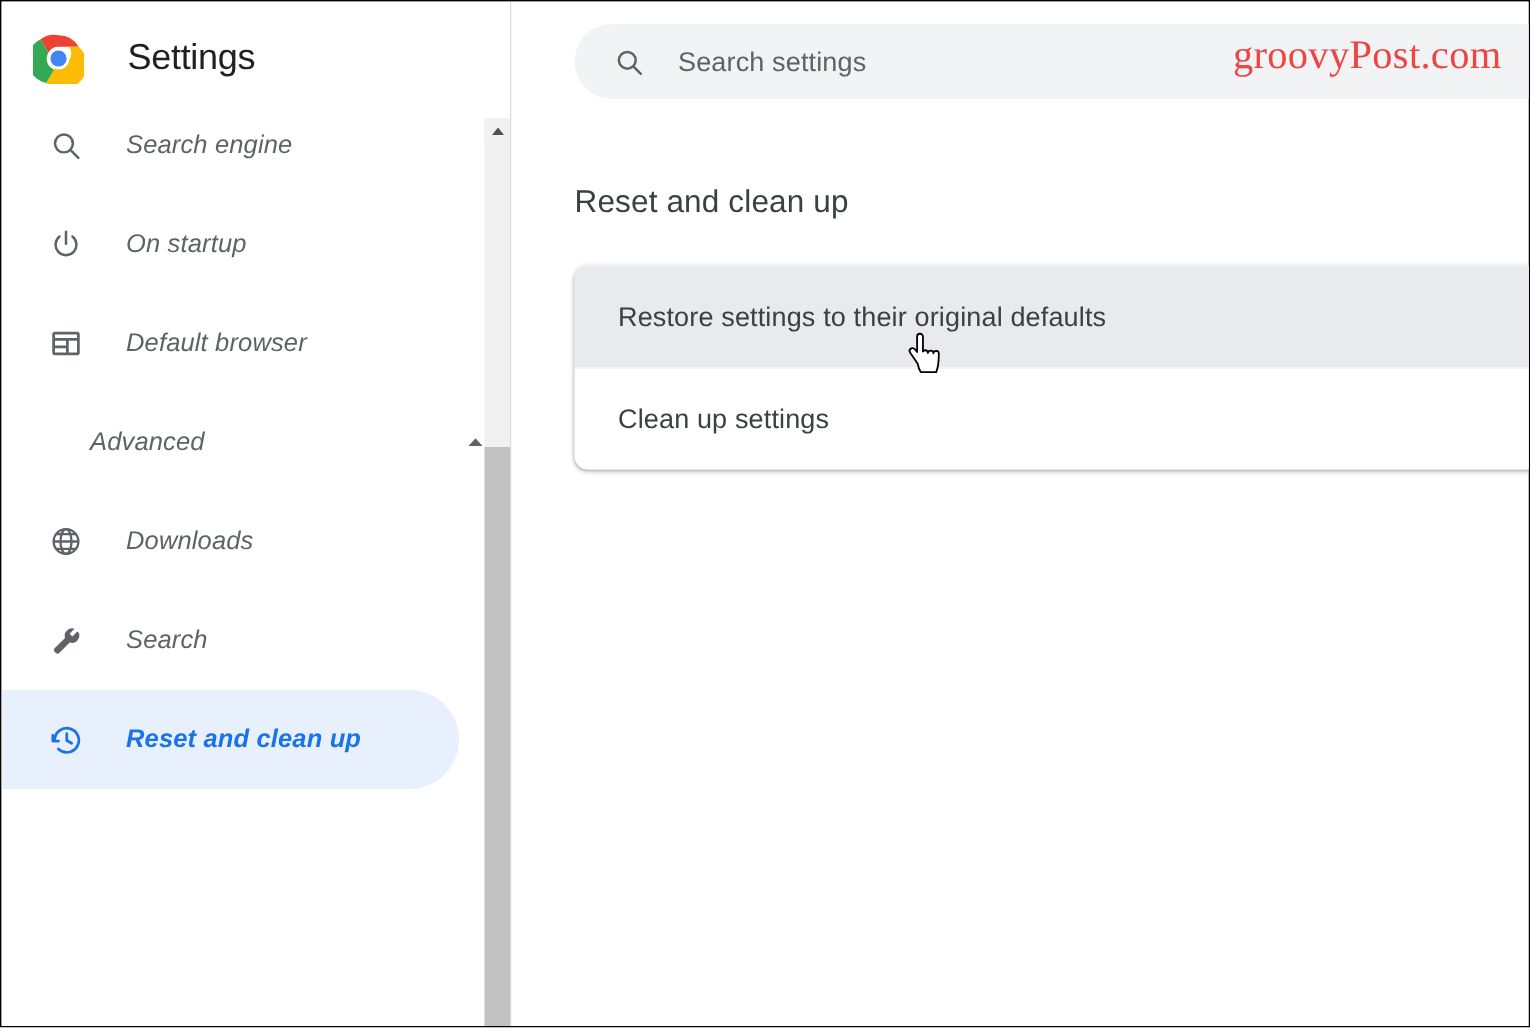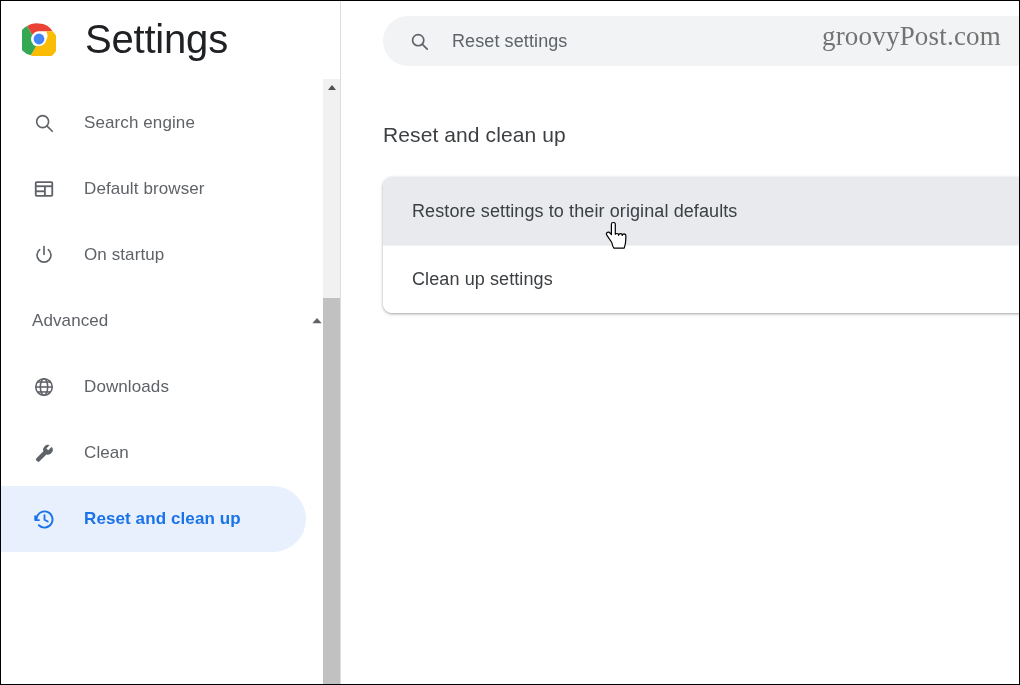--- a/index.html
+++ b/index.html
@@ -33,30 +33,31 @@
     display: flex; align-items: center;
   }
   .chrome-logo {
     width: 34px; height: 34px;
     margin-left: 21px;
     position: relative;
     flex: none;
   }
   .brand-title {
     margin-left: 29px;
-    font-size: 40px;
+    font-size: 24px;
     color: #202124;
     letter-spacing: -0.2px;
     font-weight: 400;
   }
 
   .nav {
     position: absolute;
-    left: 0; top: 89px;
+    left: 0; top: 63px;
     width: 356px;
+    font-style: italic;
   }
   .nav-item {
     position: relative;
     height: 66px;
     display: flex;
     align-items: center;
     cursor: pointer;
   }
   .nav-item .ic {
     width: 24px; height: 24px;
@@ -79,20 +80,21 @@
   }
   .nav-item.active .ic { color: #1a73e8; }
   .nav-item.active .lbl { color: #1a73e8; font-weight: 700; }
 
   .nav-section {
     position: relative;
     height: 66px;
     display: flex;
     align-items: center;
     cursor: pointer;
+    margin-left: 28px;
   }
   .nav-section .sect-lbl {
     margin-left: 31px;
     font-size: 17px;
     color: #5f6368;
     letter-spacing: 0.1px;
   }
   .nav-section .chev {
     position: absolute;
     right: 32px;
@@ -170,21 +172,21 @@
     margin-left: 22px;
     font-size: 18px;
     color: #5f6368;
     letter-spacing: 0.1px;
   }
   .watermark {
     position: absolute;
     right: 19px; top: 20px;
     font-family: "Liberation Serif", serif;
     font-size: 27px;
-    color: #737373;
+    color: #ef4444;
     letter-spacing: 0.2px;
     white-space: nowrap;
   }
 
   .section-heading {
     position: absolute;
     left: 42px; top: 122px;
     font-size: 21px;
     color: #3c4043;
     letter-spacing: 0.1px;
@@ -251,38 +253,38 @@
           <svg viewBox="0 0 24 24" width="22" height="22" fill="none" stroke="currentColor" stroke-width="1.8">
             <circle cx="10.5" cy="10.5" r="6.5"></circle>
               <line x1="15.4" y1="15.4" x2="21" y2="21" stroke-linecap="round"></line>
           </svg>
         </span>
         <span class="lbl">Search engine</span>
       </div>
 
       <div class="nav-item">
         <span class="ic">
+          <svg viewBox="0 0 24 24" width="22" height="22" fill="none" stroke="currentColor" stroke-width="1.8" stroke-linecap="round">
+            <path d="M7.3 6.2a7.6 7.6 0 1 0 9.4 0"></path>
+            <line x1="12" y1="2.8" x2="12" y2="11.4"></line>
+          </svg>
+        </span>
+        <span class="lbl">On startup</span>
+      </div>
+
+      <div class="nav-item">
+        <span class="ic">
           <svg viewBox="0 0 24 24" width="22" height="22" fill="none" stroke="currentColor" stroke-width="2">
             <rect x="3" y="4.5" width="18" height="15" rx="1"></rect>
             <line x1="3" y1="9" x2="21" y2="9"></line>
             <line x1="3" y1="14.5" x2="13" y2="14.5"></line>
             <line x1="13" y1="9" x2="13" y2="19.5"></line>
           </svg>
         </span>
         <span class="lbl">Default browser</span>
-      </div>
-
-      <div class="nav-item">
-        <span class="ic">
-          <svg viewBox="0 0 24 24" width="22" height="22" fill="none" stroke="currentColor" stroke-width="1.8" stroke-linecap="round">
-            <path d="M7.3 6.2a7.6 7.6 0 1 0 9.4 0"></path>
-            <line x1="12" y1="2.8" x2="12" y2="11.4"></line>
-          </svg>
-        </span>
-        <span class="lbl">On startup</span>
       </div>
 
       <div class="nav-section">
         <span class="sect-lbl">Advanced</span>
         <span class="chev">
           <svg viewBox="0 0 24 24" width="14" height="14">
               <polygon points="12,7 20,16 4,16" fill="currentColor"></polygon>
             </svg>
         </span>
       </div>
@@ -301,21 +303,21 @@
       </div>
 
 
 
       <div class="nav-item">
         <span class="ic">
           <svg viewBox="0 0 24 24" width="22" height="22" fill="currentColor">
             <path d="M20.2 5.4l-3.6 3.6-2-2 3.6-3.6a5.4 5.4 0 0 0-6.9 6.7l-7.6 7.6a1.8 1.8 0 0 0 0 2.5l.9.9a1.8 1.8 0 0 0 2.5 0l7.6-7.6a5.4 5.4 0 0 0 6.7-6.9z"></path>
           </svg>
         </span>
-        <span class="lbl">Clean</span>
+        <span class="lbl">Search</span>
       </div>
 
       <div class="nav-item active">
         <span class="ic">
           <svg viewBox="0 0 24 24" width="23" height="23" fill="none" stroke="currentColor" stroke-width="1.9" stroke-linecap="round" stroke-linejoin="round">
             <path d="M3.6 12a8.4 8.4 0 1 1 2.5 6"></path>
             <polyline points="2.3,8.6 2.3,12.6 6.3,12.6"></polyline>
             <polyline points="12,7.4 12,12.2 15.4,14.1"></polyline>
           </svg>
         </span>
@@ -336,21 +338,21 @@
 
   <div class="main">
 
     <div class="search-bar">
       <span class="s-ic">
         <svg viewBox="0 0 24 24" width="21" height="21" fill="none" stroke="currentColor" stroke-width="1.9">
           <circle cx="10.5" cy="10.5" r="6.4"></circle>
             <line x1="15.3" y1="15.3" x2="20.8" y2="20.8" stroke-linecap="round"></line>
         </svg>
       </span>
-      <span class="s-ph">Reset settings</span>
+      <span class="s-ph">Search settings</span>
     </div>
 
     <div class="watermark">groovyPost.com</div>
 
     <div class="section-heading">Reset and clean up</div>
 
     <div class="card">
       <div class="card-row hovered">
         <span>Restore settings to their original defaults</span>
       </div>

